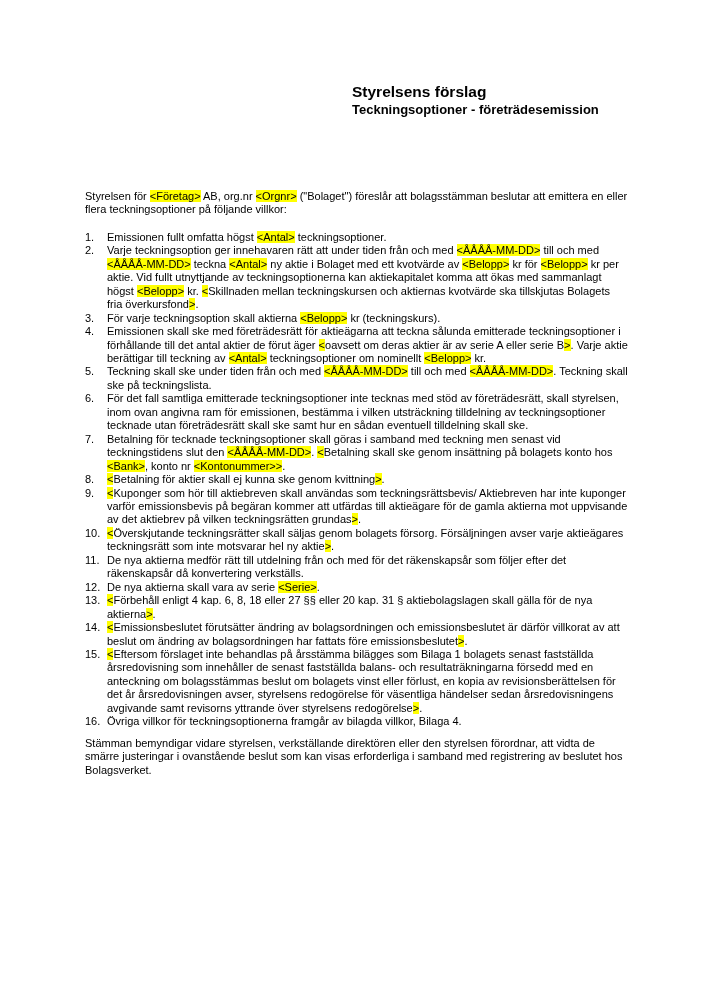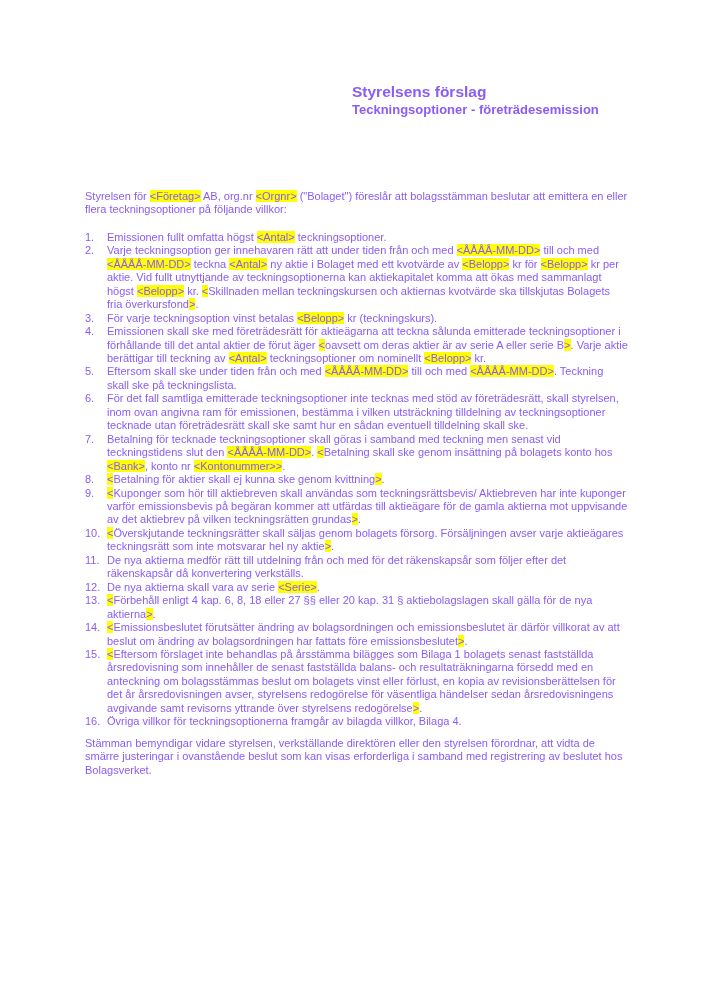--- a/index.html
+++ b/index.html
@@ -2,21 +2,21 @@
 <html lang="sv"><head>
 <meta charset="utf-8">
 <style>
   html, body { margin: 0; padding: 0; background: #ffffff; }
   .page {
     position: relative;
     width: 707px;
     height: 784px;
     background: #ffffff;
     font-family: "Liberation Sans", "DejaVu Sans", sans-serif;
-    color: #8b5cf6;
+    color: #000000;
     overflow: hidden;
   }
   .doc-header {
     position: absolute;
     left: 352px;
     top: 82px;
   }
   .doc-title {
     font-size: 15.5px;
     font-weight: bold;
@@ -69,29 +69,29 @@
         <div class="li">
           <span class="num">1.</span>
           <span class="txt"><span>Emissionen fullt omfatta högst </span><span class="hl">&lt;Antal&gt;</span><span> teckningsoptioner.</span></span>
         </div>
         <div class="li">
           <span class="num">2.</span>
           <span class="txt"><span>Varje teckningsoption ger innehavaren rätt att under tiden från och med </span><span class="hl">&lt;ÅÅÅÅ-MM-DD&gt;</span><span> till och med </span><span class="hl">&lt;ÅÅÅÅ-MM-DD&gt;</span><span> teckna </span><span class="hl">&lt;Antal&gt;</span><span> ny aktie i Bolaget med ett kvotvärde av </span><span class="hl">&lt;Belopp&gt;</span><span> kr för </span><span class="hl">&lt;Belopp&gt;</span><span> kr per aktie. Vid fullt utnyttjande av teckningsoptionerna kan aktiekapitalet komma att ökas med sammanlagt högst </span><span class="hl">&lt;Belopp&gt;</span><span> kr. </span><span class="hl">&lt;</span><span>Skillnaden mellan teckningskursen och aktiernas kvotvärde ska tillskjutas Bolagets fria överkursfond</span><span class="hl">&gt;</span><span>.</span></span>
         </div>
         <div class="li">
           <span class="num">3.</span>
-          <span class="txt"><span>För varje teckningsoption vinst betalas </span><span class="hl">&lt;Belopp&gt;</span><span> kr (teckningskurs).</span></span>
+          <span class="txt"><span>För varje teckningsoption skall aktierna </span><span class="hl">&lt;Belopp&gt;</span><span> kr (teckningskurs).</span></span>
         </div>
         <div class="li">
           <span class="num">4.</span>
           <span class="txt"><span>Emissionen skall ske med företrädesrätt för aktieägarna att teckna sålunda emitterade teckningsoptioner i förhållande till det antal aktier de förut äger </span><span class="hl">&lt;</span><span>oavsett om deras aktier är av serie A eller serie B</span><span class="hl">&gt;</span><span>. Varje aktie berättigar till teckning av </span><span class="hl">&lt;Antal&gt;</span><span> teckningsoptioner om nominellt </span><span class="hl">&lt;Belopp&gt;</span><span> kr.</span></span>
         </div>
         <div class="li">
           <span class="num">5.</span>
-          <span class="txt"><span>Eftersom skall ske under tiden från och med </span><span class="hl">&lt;ÅÅÅÅ-MM-DD&gt;</span><span> till och med </span><span class="hl">&lt;ÅÅÅÅ-MM-DD&gt;</span><span>. Teckning skall ske på teckningslista.</span></span>
+          <span class="txt"><span>Teckning skall ske under tiden från och med </span><span class="hl">&lt;ÅÅÅÅ-MM-DD&gt;</span><span> till och med </span><span class="hl">&lt;ÅÅÅÅ-MM-DD&gt;</span><span>. Teckning skall ske på teckningslista.</span></span>
         </div>
         <div class="li">
           <span class="num">6.</span>
           <span class="txt"><span>För det fall samtliga emitterade teckningsoptioner inte tecknas med stöd av företrädesrätt, skall styrelsen, inom ovan angivna ram för emissionen, bestämma i vilken utsträckning tilldelning av teckningsoptioner tecknade utan företrädesrätt skall ske samt hur en sådan eventuell tilldelning skall ske.</span></span>
         </div>
         <div class="li">
           <span class="num">7.</span>
           <span class="txt"><span>Betalning för tecknade teckningsoptioner skall göras i samband med teckning men senast vid teckningstidens slut den </span><span class="hl">&lt;ÅÅÅÅ-MM-DD&gt;</span><span>. </span><span class="hl">&lt;</span><span>Betalning skall ske genom insättning på bolagets konto hos </span><span class="hl">&lt;Bank&gt;</span><span>, konto nr </span><span class="hl">&lt;Kontonummer&gt;&gt;</span><span>.</span></span>
         </div>
         <div class="li">

